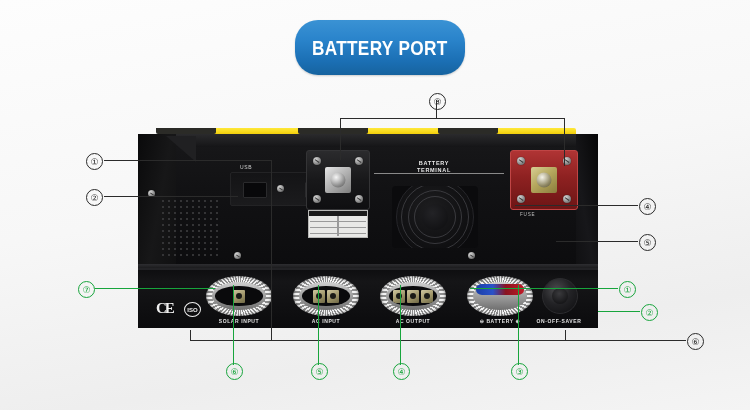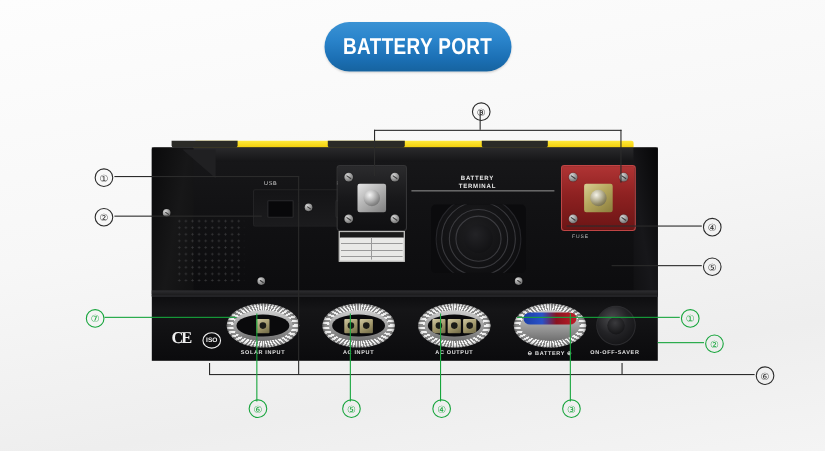--- a/index.html
+++ b/index.html
@@ -7,21 +7,21 @@
     width:750px;height:410px;overflow:hidden;
     font-family:"Liberation Sans",sans-serif;
     background:linear-gradient(170deg,#fdfdfd 0%,#f7f7f7 45%,#eeeeee 78%,#f4f4f4 100%);
     position:relative;
   }
   .stage{position:absolute;inset:0;}
   .abs{position:absolute;}
 
   
   #title-banner{
-    left:295px;top:20px;width:170px;height:45px;
+    left:295px;top:20px;width:170px;height:55px;
     border-radius:23px;
     background:linear-gradient(180deg,#3a92d4 0%,#2a84cb 35%,#1b6fb4 75%,#16639f 100%);
     box-shadow:0 1px 2px rgba(0,0,0,.18);
     display:flex;align-items:center;justify-content:center;
   }
   #title-banner .txt{
     color:#fff;font-weight:bold;font-size:21px;letter-spacing:.4px;
     transform:scaleX(.82);transform-origin:center;white-space:nowrap;
     font-family:"Liberation Sans",sans-serif;
   }

